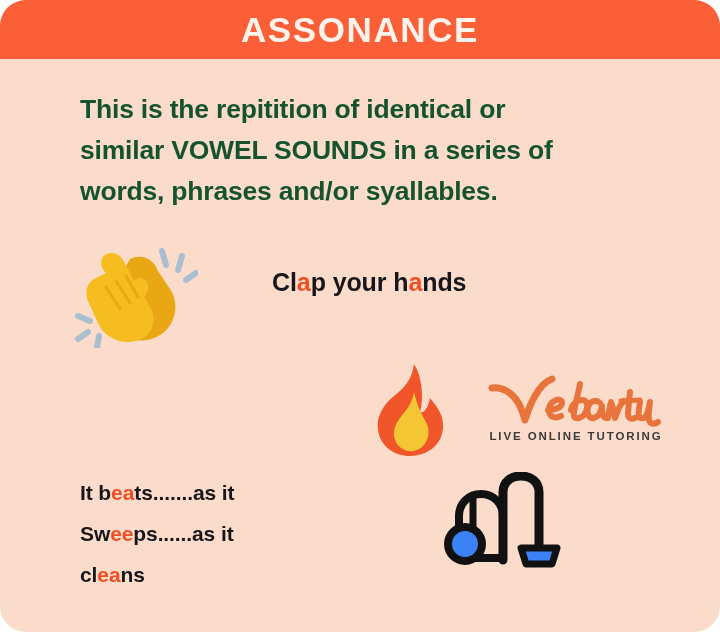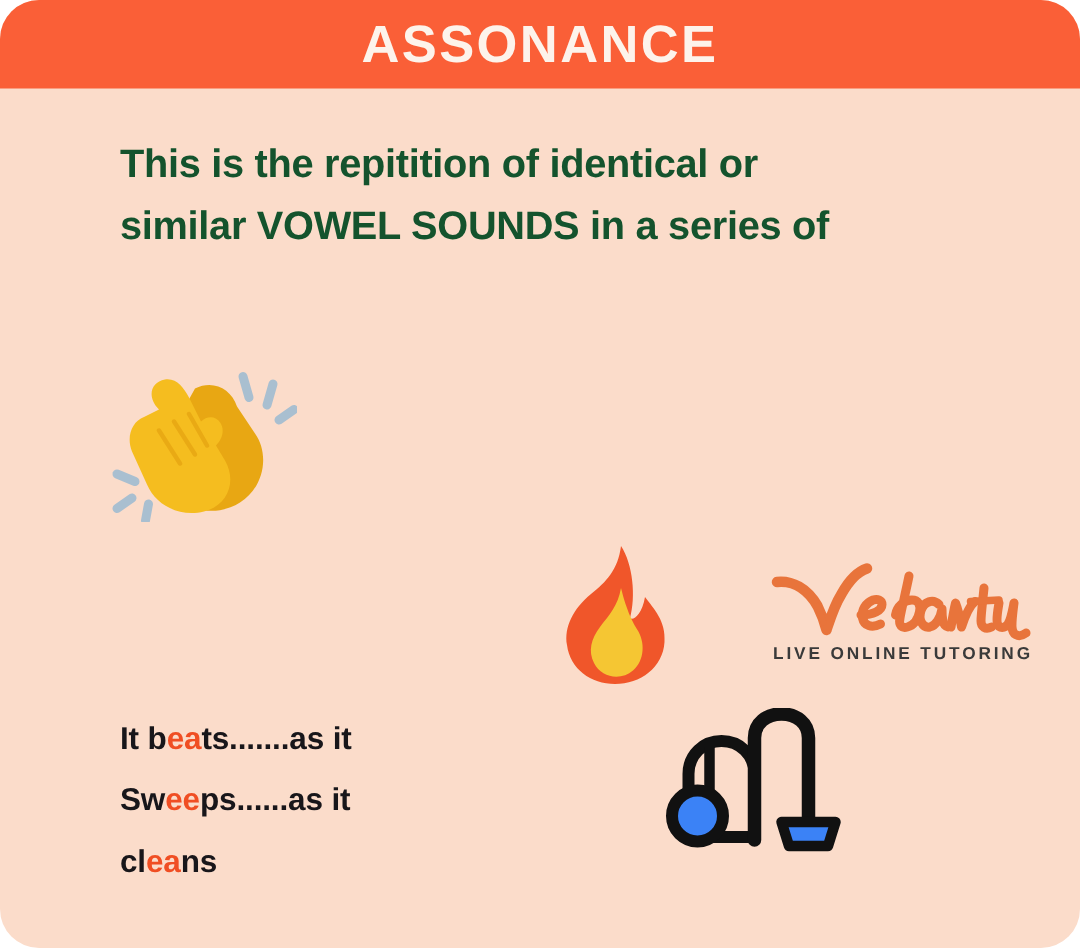--- a/index.html
+++ b/index.html
@@ -97,21 +97,21 @@
     position: absolute;
     left: 370px;
     top: 362px;
     width: 80px;
     height: 95px;
   }
 
   
   #vedantu-logo {
     position: absolute;
-    left: 514px;
+    left: 488px;
     top: 374px;
     width: 176px;
     height: 76px;
   }
   #vedantu-wordmark { display: block; width: 176px; height: 54px; }
   #vedantu-tagline {
     display: block;
     margin-top: 2px;
     text-align: center;
     color: #3A3A3A;
@@ -147,20 +147,21 @@
 
 <div id="card">
 
   <div id="header-bar">
     <div id="header-title">ASSONANCE</div>
   </div>
 
   <div id="definition">
     <span class="dline">This is the repitition of identical or</span>
     <span class="dline">similar VOWEL SOUNDS in a series of</span>
+    <span class="dline">words, phrases and/or syallables.</span>
   </div>
 
   <div id="clap-emoji">
     <svg viewBox="0 0 130 105" width="130" height="105" aria-hidden="true">
 
       <g stroke="#A9BFD0" stroke-width="6" stroke-linecap="round" fill="none">
         <line x1="98" y1="22" x2="94" y2="8"></line>
         <line x1="110" y1="27" x2="114" y2="13"></line>
         <line x1="118" y1="37" x2="128" y2="30"></line>
       </g>
@@ -181,20 +182,21 @@
 
       <g stroke="#E8A713" stroke-width="3" stroke-linecap="round" fill="none" opacity="0.85">
         <line x1="38" y1="44" x2="52" y2="66"></line>
         <line x1="48" y1="38" x2="62" y2="60"></line>
         <line x1="58" y1="33" x2="70" y2="54"></line>
       </g>
     </svg>
   </div>
 
   <div id="example-clap">
+    <span class="line"><span>Cl</span><span class="v">a</span><span>p your h</span><span class="v">a</span><span>nds</span></span>
   </div>
 
 
   <div id="fire-emoji">
     <svg viewBox="0 0 80 95" width="80" height="95" aria-hidden="true">
       <path d="M44 2 C42 18 34 26 24 34 C12 44 6 56 8 68
                C10 84 24 94 40 94 C57 94 72 83 73 66
                C74 52 66 44 60 36 C58 48 52 52 50 50
                C54 36 52 14 44 2 Z" fill="#F0562A"></path>
       <path d="M44 30 C42 42 36 48 30 56 C24 64 22 72 26 80

